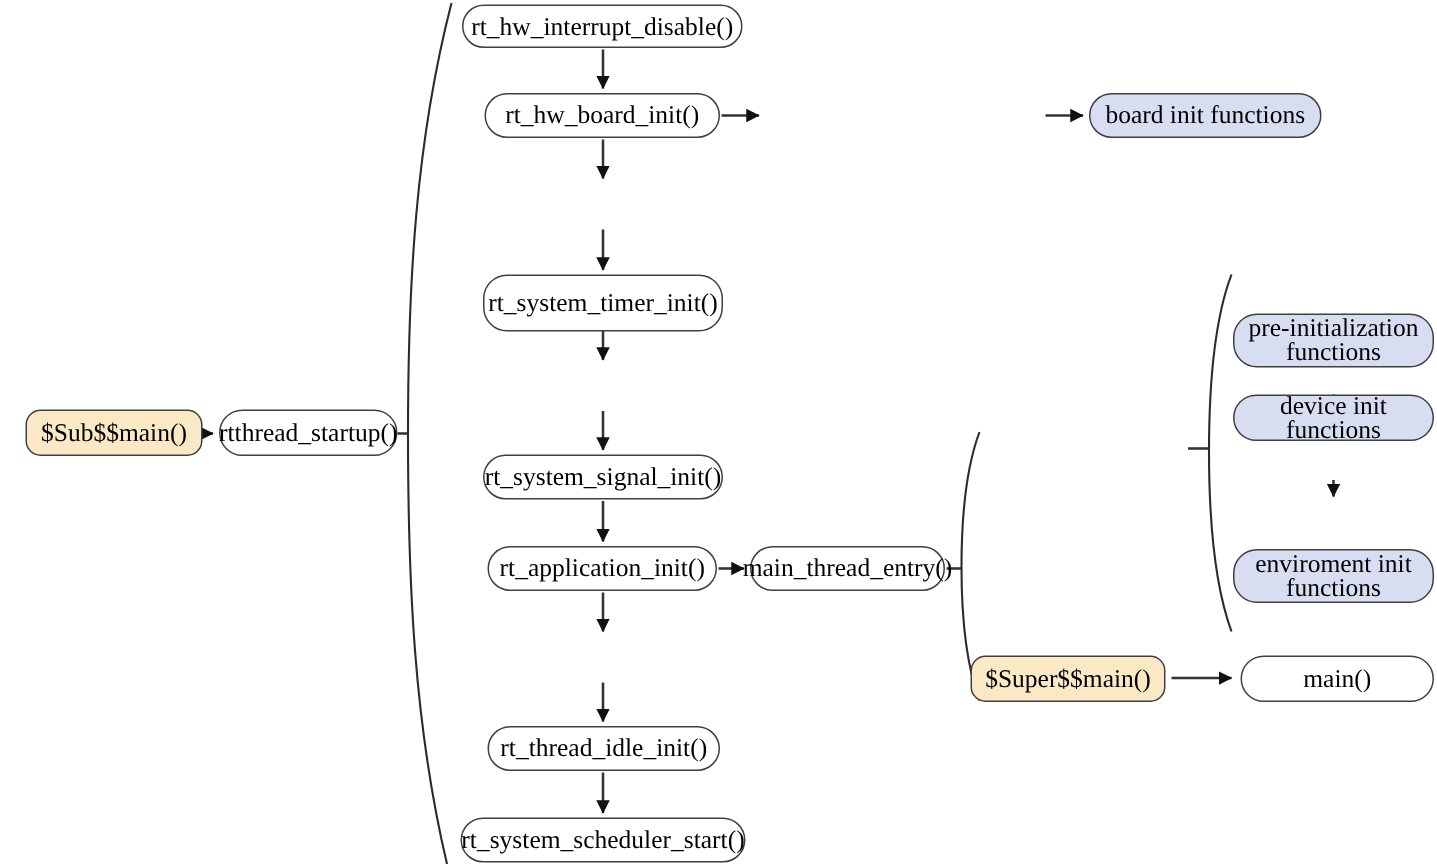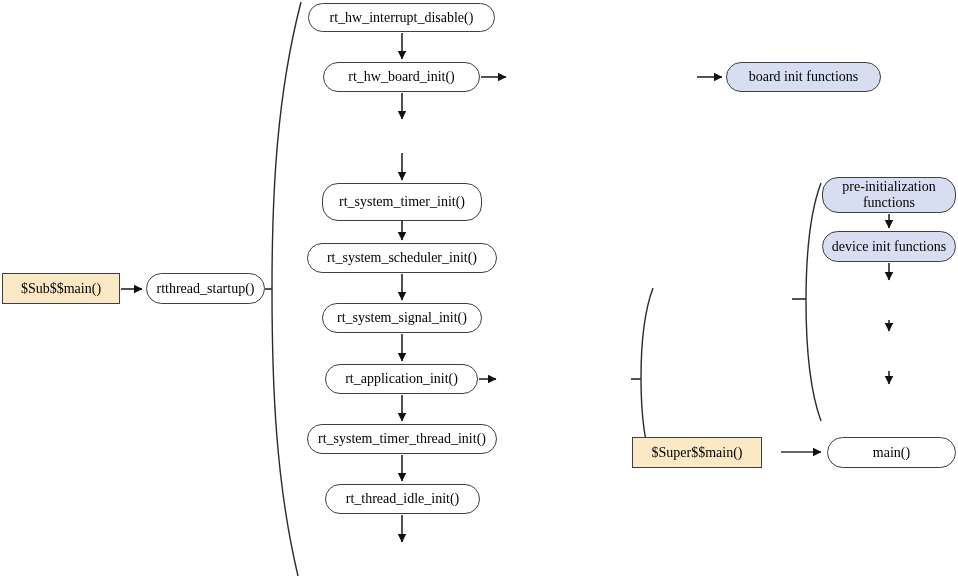--- a/index.html
+++ b/index.html
@@ -9,31 +9,31 @@
     background:#ffffff;
     font-family:"Liberation Serif", serif;
     overflow:hidden;
   }
   #edges{position:absolute;left:0;top:0;z-index:0;}
   .node{
     position:absolute;
     box-sizing:border-box;
     display:flex;align-items:center;justify-content:center;
     text-align:center;
-    font-size:14px;line-height:16px;color:#000;
+    font-size:17px;line-height:16px;color:#000;
     background:var(--node-fill,#fff);
     border:1.4px solid var(--node-border,#404040);
     z-index:1;
     white-space:nowrap;
   }
   .pill{border-radius:16px;}
-  .rect{border-radius:0;border-width:1.6px;}
+  .rect{border-radius:10px;border-width:1.6px;margin-left:15px;}
   .tan{background:var(--tan,#fbe8c5);}
   .blue{background:var(--blue,#d8def2);}
-  .wrap{white-space:normal;padding:1px 4px;}
+  .wrap{white-space:normal;padding:1px 4px;margin-top:32px;}
 </style>
 </head>
 <body>
 
 <div id="canvas">
 
   <svg id="edges" width="958" height="576" viewBox="0 0 958 576">
     <defs>
       <marker id="arrow" markerWidth="10" markerHeight="10" refX="8.5" refY="4.5" orient="auto" markerUnits="userSpaceOnUse">
         <path d="M0,0 L9,4.5 L0,9 z" fill="#111111"></path>
@@ -78,26 +78,27 @@
     </g>
   </svg>
 
   <div class="node rect tan" style="left:2px;top:273px;width:118px;height:31px">$Sub$$main()</div>
   <div class="node pill" style="left:146px;top:273px;width:119px;height:31px">rtthread_startup()</div>
 
   <div class="node pill" style="left:308px;top:3px;width:187px;height:29px">rt_hw_interrupt_disable()</div>
   <div class="node pill" style="left:323px;top:62px;width:157px;height:30px">rt_hw_board_init()</div>
   <div class="node pill blue" style="left:726px;top:62px;width:155px;height:30px">board init functions</div>
   <div class="node pill" style="left:322px;top:183px;width:160px;height:38px">rt_system_timer_init()</div>
-  <div class="node pill" style="left:307px;top:243px;width:190px;height:30px">rt_system_scheduler_init()</div>
   <div class="node pill" style="left:322px;top:303px;width:160px;height:30px">rt_system_signal_init()</div>
   <div class="node pill" style="left:325px;top:364px;width:153px;height:30px">rt_application_init()</div>
-  <div class="node pill" style="left:307px;top:424px;width:190px;height:30px">rt_system_timer_thread_init()</div>
   <div class="node pill" style="left:325px;top:484px;width:155px;height:30px">rt_thread_idle_init()</div>
+  <div class="node pill" style="left:307px;top:545px;width:190px;height:30px">rt_system_scheduler_start()</div>
 
+  <div class="node pill" style="left:500px;top:364px;width:130px;height:30px">main_thread_entry()</div>
 
   <div class="node pill blue wrap" style="left:822px;top:177px;width:134px;height:36px">pre-initialization functions</div>
   <div class="node pill blue wrap" style="left:822px;top:231px;width:134px;height:31px">device init functions</div>
+  <div class="node pill blue wrap" style="left:822px;top:334px;width:134px;height:36px">enviroment init functions</div>
 
   <div class="node rect tan" style="left:632px;top:437px;width:130px;height:31px">$Super$$main()</div>
   <div class="node pill" style="left:827px;top:437px;width:129px;height:31px">main()</div>
 
 </div>
 
 </body></html>

